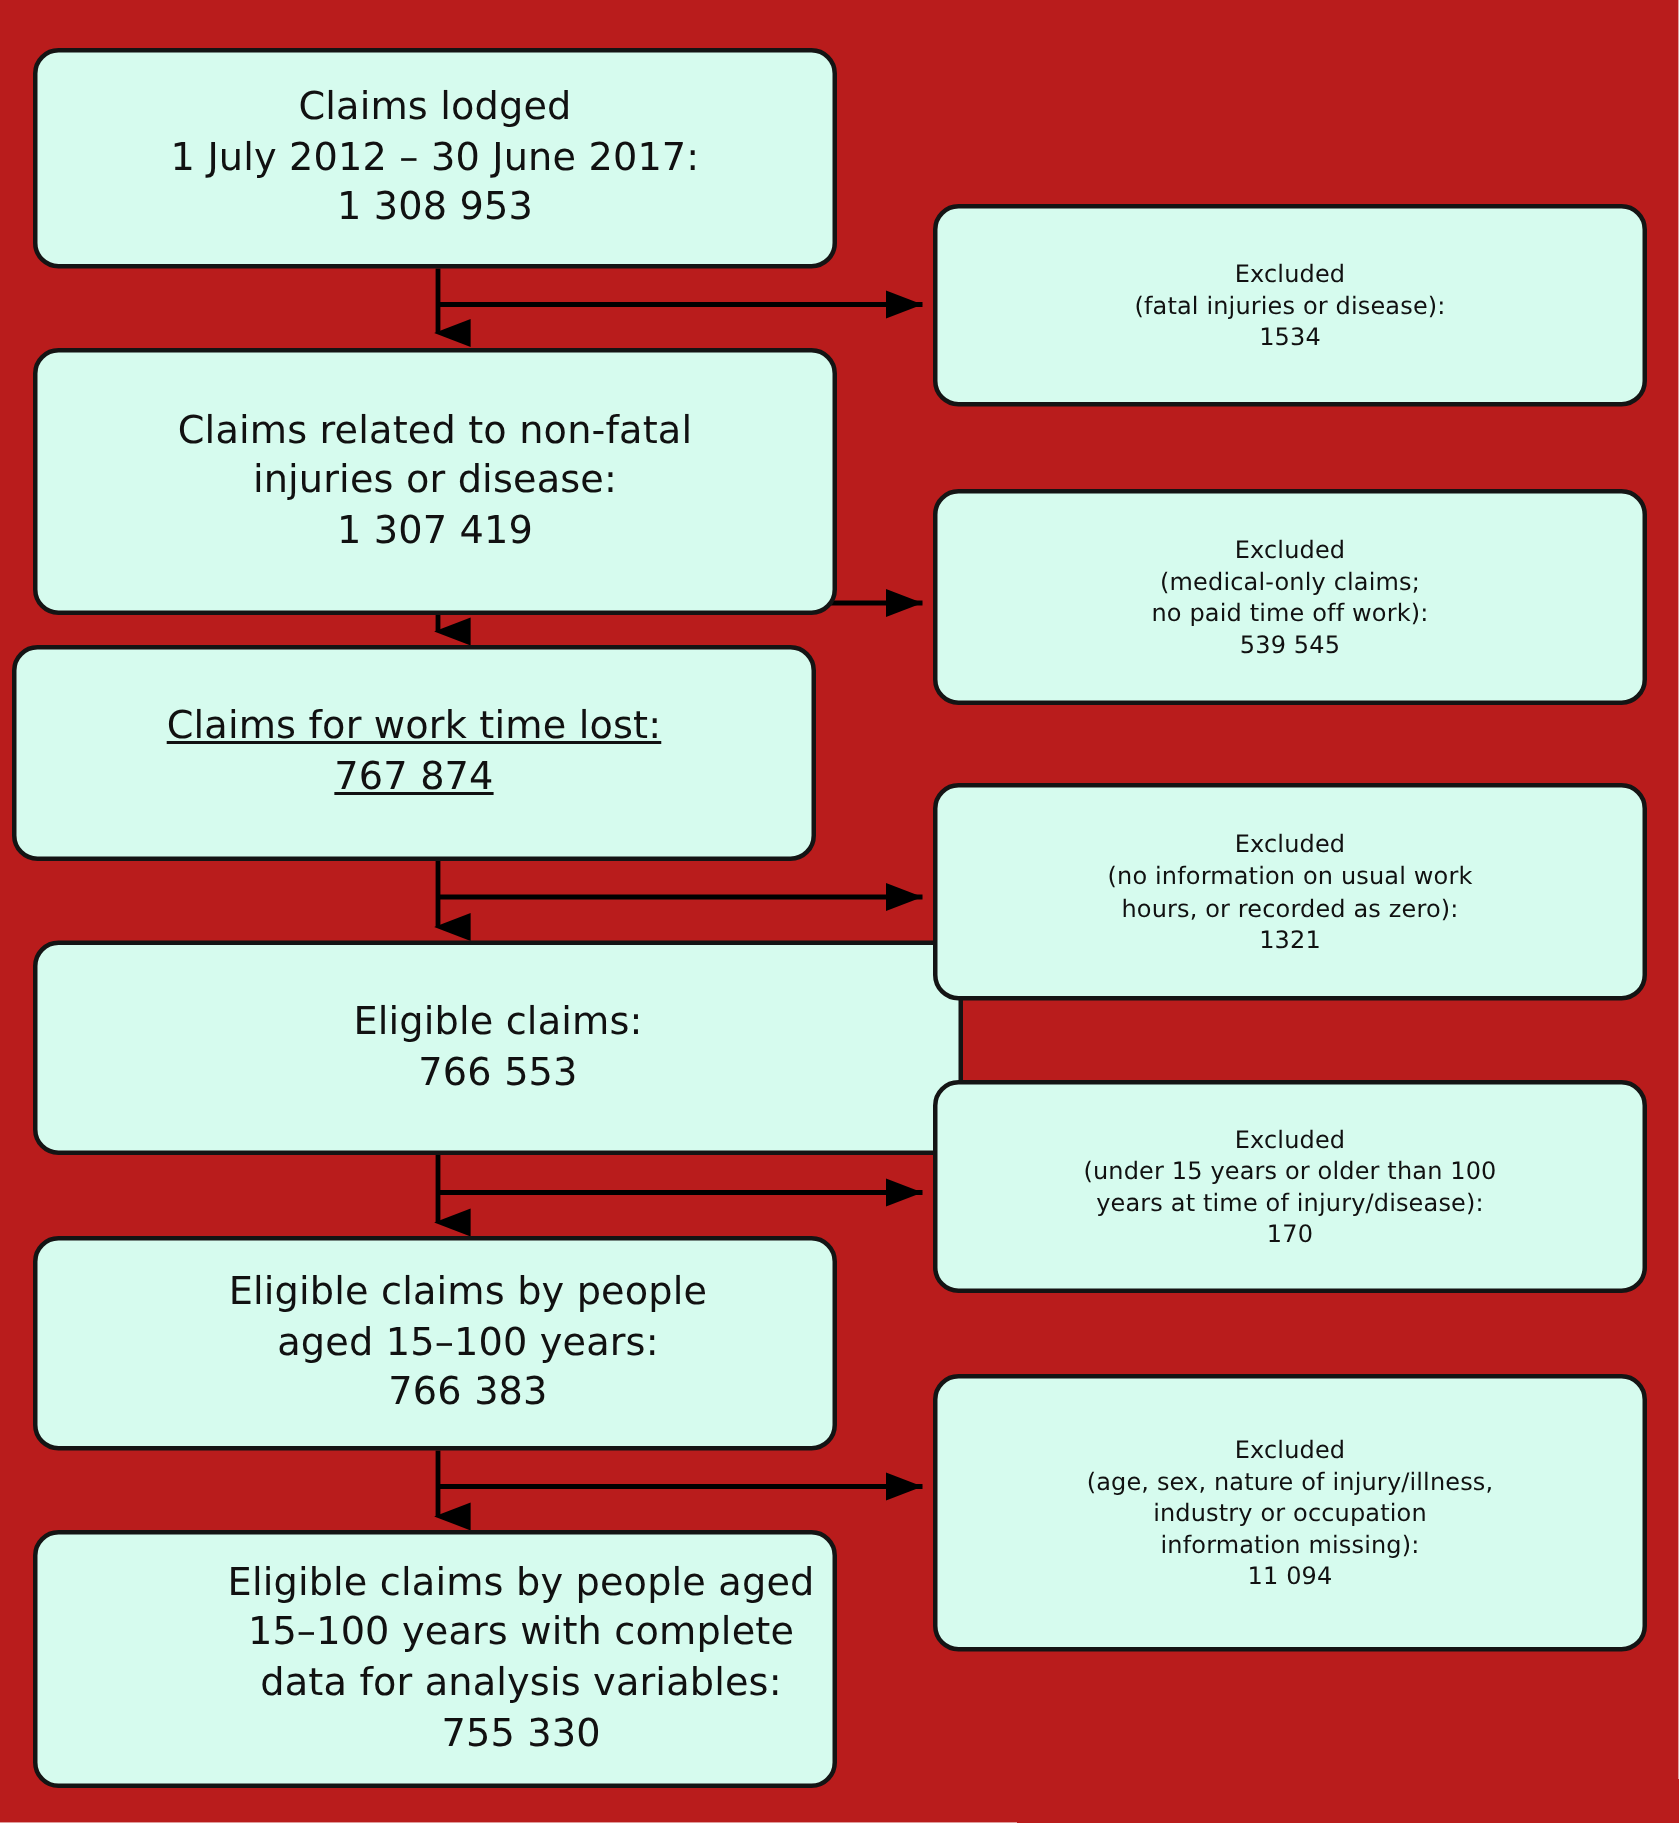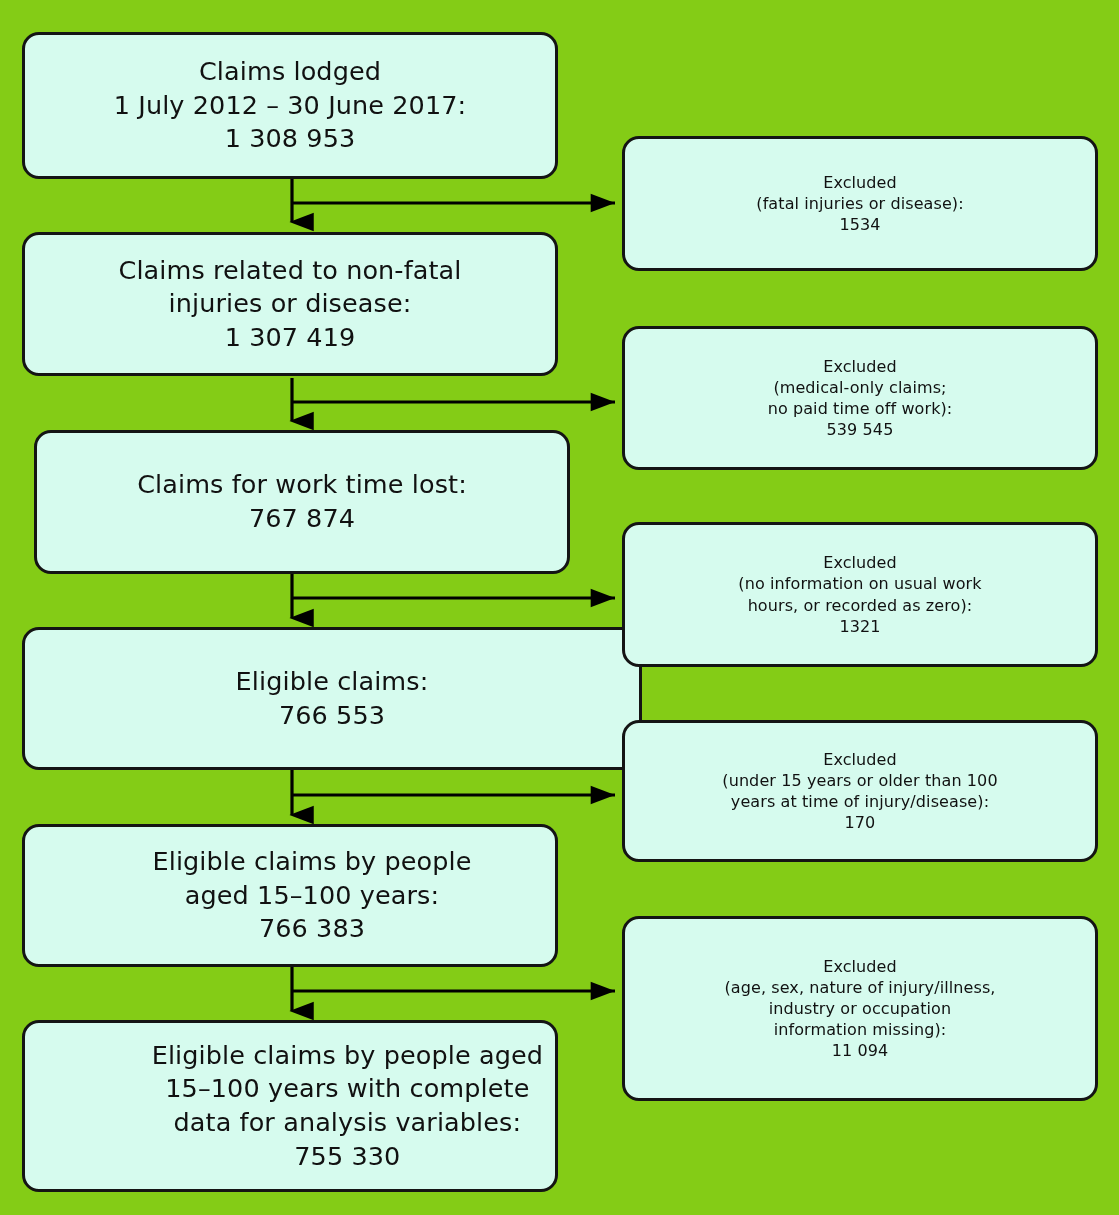--- a/index.html
+++ b/index.html
@@ -11,21 +11,21 @@
   body {
     font-family: "DejaVu Sans", sans-serif;
     -webkit-font-smoothing: antialiased;
   }
 
   #flow-root {
     position: relative;
     width: 1119px;
     height: 1215px;
     overflow: hidden;
-    background: #84cc16;
+    background: #b91c1c;
   }
 
   
   #connector-layer {
     position: absolute;
     left: 0;
     top: 0;
     width: 1119px;
     height: 1215px;
     z-index: 1;
@@ -99,27 +99,27 @@
       </g>
     </g>
   </svg>
 
   <div class="node-box main-box" style="left:22px; top:32px; width:536px; height:147px;">
     <div class="node-text">Claims lodged
 1 July 2012 – 30 June 2017:
 1 308 953</div>
   </div>
 
-  <div class="node-box main-box" style="left:22px; top:232px; width:536px; height:144px;">
+  <div class="node-box main-box" style="left:22px; top:232px; width:536px; height:178px;">
     <div class="node-text">Claims related to non-fatal
 injuries or disease:
 1 307 419</div>
   </div>
 
-  <div class="node-box main-box" style="left:34px; top:430px; width:536px; height:144px;">
+  <div class="node-box main-box" style="left:8px; top:430px; width:536px; height:144px;text-decoration:underline;">
     <div class="node-text">Claims for work time lost:
 767 874</div>
   </div>
 
   <div class="node-box main-box" style="left:22px; top:627px; width:620px; height:143px;">
     <div class="node-text">Eligible claims:
 766 553</div>
   </div>
 
   <div class="node-box main-box" style="left:22px; top:824px; width:536px; height:143px;padding-left:44px;">

